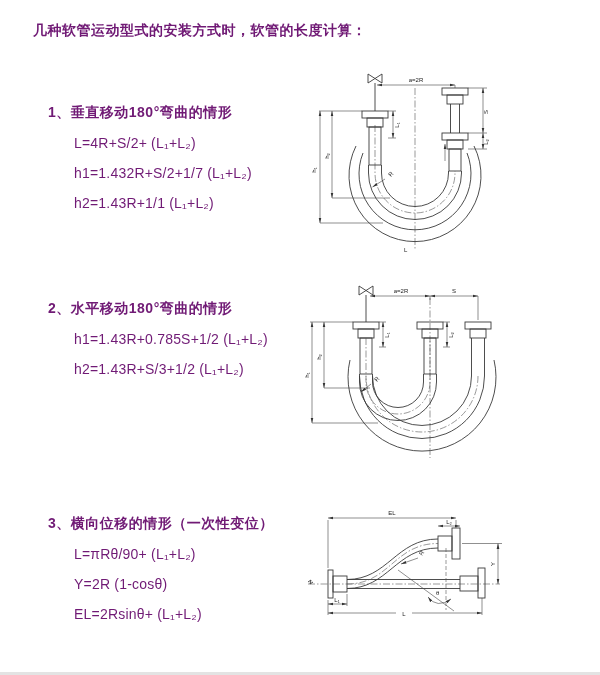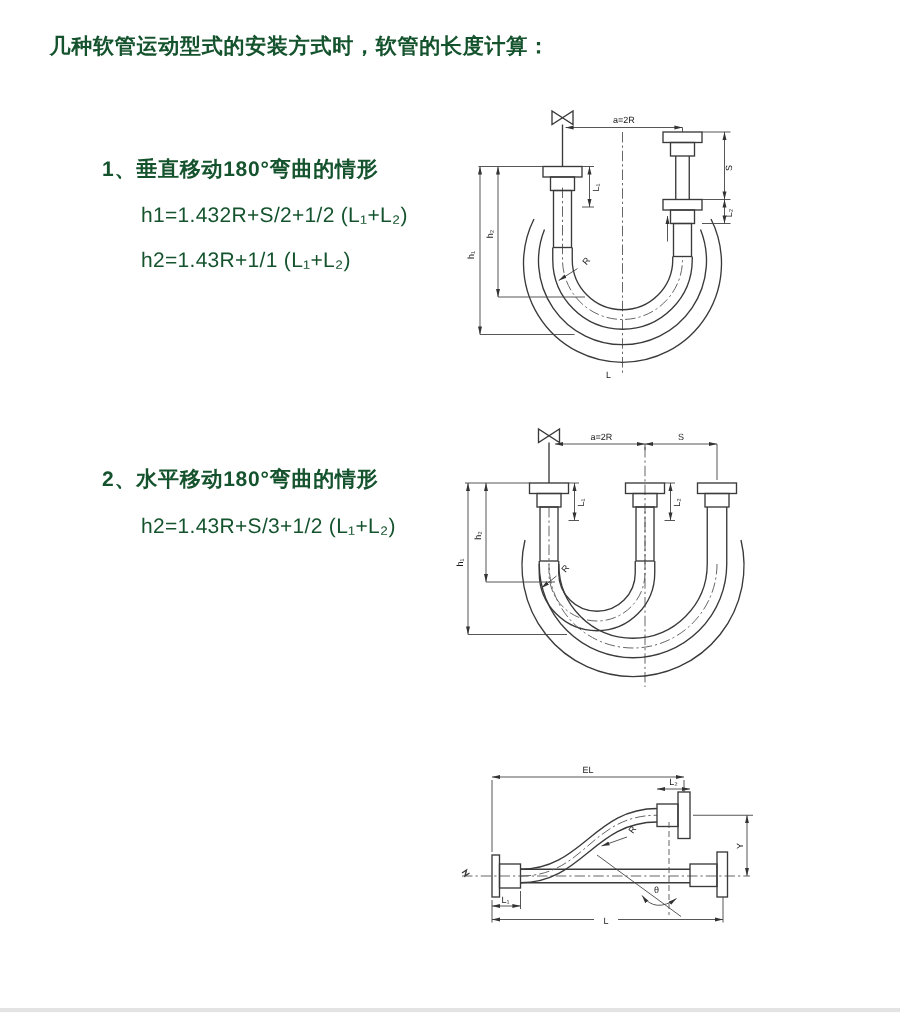--- a/index.html
+++ b/index.html
@@ -1,47 +1,55 @@
 <!DOCTYPE html>
 <html><head>
 <meta charset="utf-8">
 <style>
   html,body{margin:0;padding:0;background:#fff;}
   .page{position:relative;width:600px;height:675px;background:#fff;overflow:hidden;
-        font-family:"Liberation Sans", sans-serif;color:#14532d;}
+        font-family:"Liberation Sans", sans-serif;color:#701a75;}
   .page::after{content:"";position:absolute;left:0;right:0;bottom:0;height:3px;background:#e3e3e3;}
   .title{position:absolute;left:33px;top:22px;font-size:14px;font-weight:700;letter-spacing:.5px;}
-  .sec{position:absolute;left:48px;width:260px;margin-left:20px;}
+  .sec{position:absolute;left:48px;width:260px;}
   .hd{font-size:14px;font-weight:700;letter-spacing:.5px;height:24px;}
   .fm{font-size:14px;font-weight:400;line-height:30px;padding-left:26px;white-space:nowrap;letter-spacing:.2px;}
   svg.diag{position:absolute;}
   svg.diag .ln{stroke:#3a3a3a;stroke-width:0.9;fill:none;}
   svg.diag .dim{stroke:#444;stroke-width:0.6;fill:none;}
   svg.diag .cl{stroke:#555;stroke-width:0.6;fill:none;stroke-dasharray:7 2 1.5 2;}
   svg.diag .dash{stroke:#555;stroke-width:0.6;fill:none;stroke-dasharray:4 2;}
   svg.diag text{fill:#1a1a1a;stroke:none;font-size:6px;font-family:"Liberation Sans",sans-serif;}
 </style>
 </head>
 <body>
 
 <div class="page">
 
   <div class="title">几种软管运动型式的安装方式时，软管的长度计算：</div>
 
   <div class="sec" style="top:104px">
     <div class="hd"><span>1、</span><span>垂直移动180°弯曲的情形</span></div>
-    <div class="fm">h1=1.432R+S/2+1/2 (L₁+L₂)</div>
+    <div class="fm">L=4R+S/2+ (L₁+L₂)</div>
+    <div class="fm">h1=1.432R+S/2+1/7 (L₁+L₂)</div>
     <div class="fm">h2=1.43R+1/1 (L₁+L₂)</div>
   </div>
 
-  <div class="sec" style="top:311px">
+  <div class="sec" style="top:300px">
     <div class="hd"><span>2、</span><span>水平移动180°弯曲的情形</span></div>
+    <div class="fm">h1=1.43R+0.785S+1/2 (L₁+L₂)</div>
     <div class="fm">h2=1.43R+S/3+1/2 (L₁+L₂)</div>
   </div>
 
+  <div class="sec" style="top:515px">
+    <div class="hd"><span>3、</span><span>横向位移的情形（一次性变位）</span></div>
+    <div class="fm">L=πRθ/90+ (L₁+L₂)</div>
+    <div class="fm">Y=2R (1-cosθ)</div>
+    <div class="fm">EL=2Rsinθ+ (L₁+L₂)</div>
+  </div>
 
   <svg class="diag" style="left:305px;top:68px" width="285" height="192" viewBox="0 0 285 192">
     <defs>
       <pattern id="br1" width="3.5" height="3.5" patternUnits="userSpaceOnUse">
         <path d="M0,3.5 L3.5,0 M0,0 L3.5,3.5" stroke="#666" stroke-width="0.5"></path>
       </pattern>
       <marker id="arr1" viewBox="0 0 12 8" refX="12" refY="4" markerWidth="9" markerHeight="6" orient="auto-start-reverse">
         <path d="M0,1 L12,4 L0,7 Z" fill="#333"></path>
       </marker>
     </defs>

